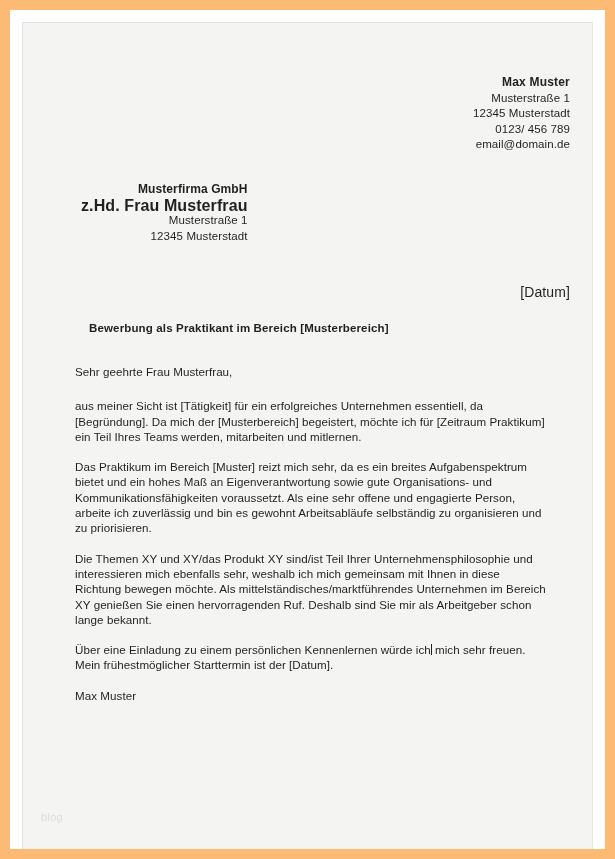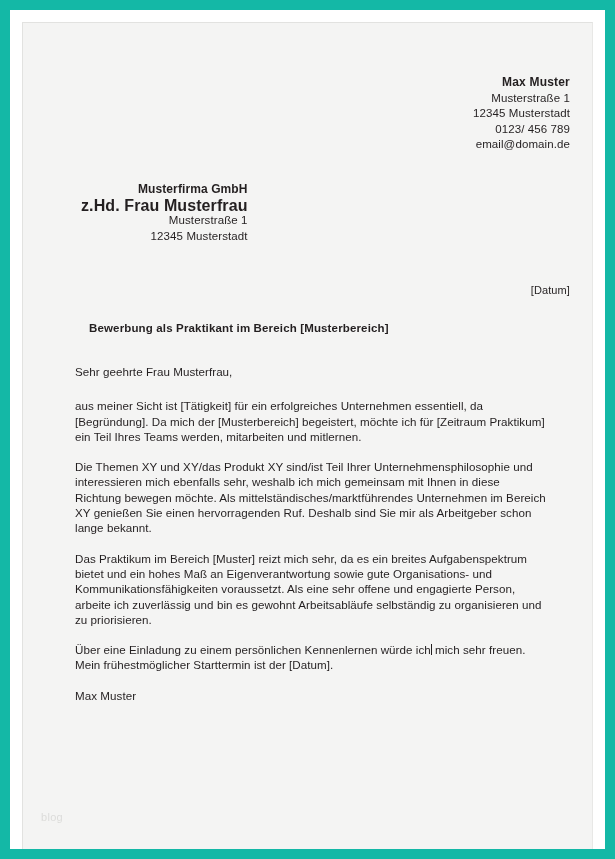--- a/index.html
+++ b/index.html
@@ -15,21 +15,21 @@
     overflow: hidden;
   }
 
   
   #frame {
     position: absolute;
     left: 0;
     top: 0;
     width: 615px;
     height: 859px;
-    background: #14b8a6;
+    background: #fdba74;
     box-sizing: border-box;
     padding: 10px 10px 10px 10px;
   }
 
   
   #gutter {
     position: absolute;
     left: 10px;
     top: 10px;
     width: 595px;
@@ -93,21 +93,21 @@
   .recipient .attn {
     font-weight: bold;
     font-size: 16px;
   }
 
   
   .date-line {
     position: absolute;
     right: 22px;
     top: 261px;
-    font-size: 11px;
+    font-size: 14px;
     letter-spacing: 0.1px;
   }
 
   
   .subject {
     position: absolute;
     left: 66px;
     top: 299px;
     font-size: 11.5px;
     font-weight: bold;
@@ -183,22 +183,22 @@
         <div>12345 Musterstadt</div>
       </div>
 
       <div class="date-line">[Datum]</div>
 
       <div class="subject">Bewerbung als Praktikant im Bereich [Musterbereich]</div>
 
       <div class="body-text">
         <p class="salutation">Sehr geehrte Frau Musterfrau,</p>
         <p>aus meiner Sicht ist [Tätigkeit] für ein erfolgreiches Unternehmen essentiell, da [Begründung]. Da mich der [Musterbereich] begeistert, möchte ich für [Zeitraum Praktikum] ein Teil Ihres Teams werden, mitarbeiten und mitlernen.</p>
+        <p>Das Praktikum im Bereich [Muster] reizt mich sehr, da es ein breites Aufgabenspektrum bietet und ein hohes Maß an Eigenverantwortung sowie gute Organisations- und Kommunikationsfähigkeiten voraussetzt. Als eine sehr offene und engagierte Person, arbeite ich zuverlässig und bin es gewohnt Arbeitsabläufe selbständig zu organisieren und zu priorisieren.</p>
         <p>Die Themen XY und XY/das Produkt XY sind/ist Teil Ihrer Unternehmensphilosophie und interessieren mich ebenfalls sehr, weshalb ich mich gemeinsam mit Ihnen in diese Richtung bewegen möchte. Als mittelständisches/marktführendes Unternehmen im Bereich XY genießen Sie einen hervorragenden Ruf. Deshalb sind Sie mir als Arbeitgeber schon lange bekannt.</p>
-        <p>Das Praktikum im Bereich [Muster] reizt mich sehr, da es ein breites Aufgabenspektrum bietet und ein hohes Maß an Eigenverantwortung sowie gute Organisations- und Kommunikationsfähigkeiten voraussetzt. Als eine sehr offene und engagierte Person, arbeite ich zuverlässig und bin es gewohnt Arbeitsabläufe selbständig zu organisieren und zu priorisieren.</p>
         <p><span>Über eine Einladung zu einem persönlichen Kennenlernen würde ich</span><span class="caret"></span><span> mich sehr freuen. Mein frühestmöglicher Starttermin ist der [Datum].</span></p>
         <p class="signature">Max Muster</p>
       </div>
 
       <div class="watermark">blog</div>
 
     </div>
   </div>
 </div>
 

